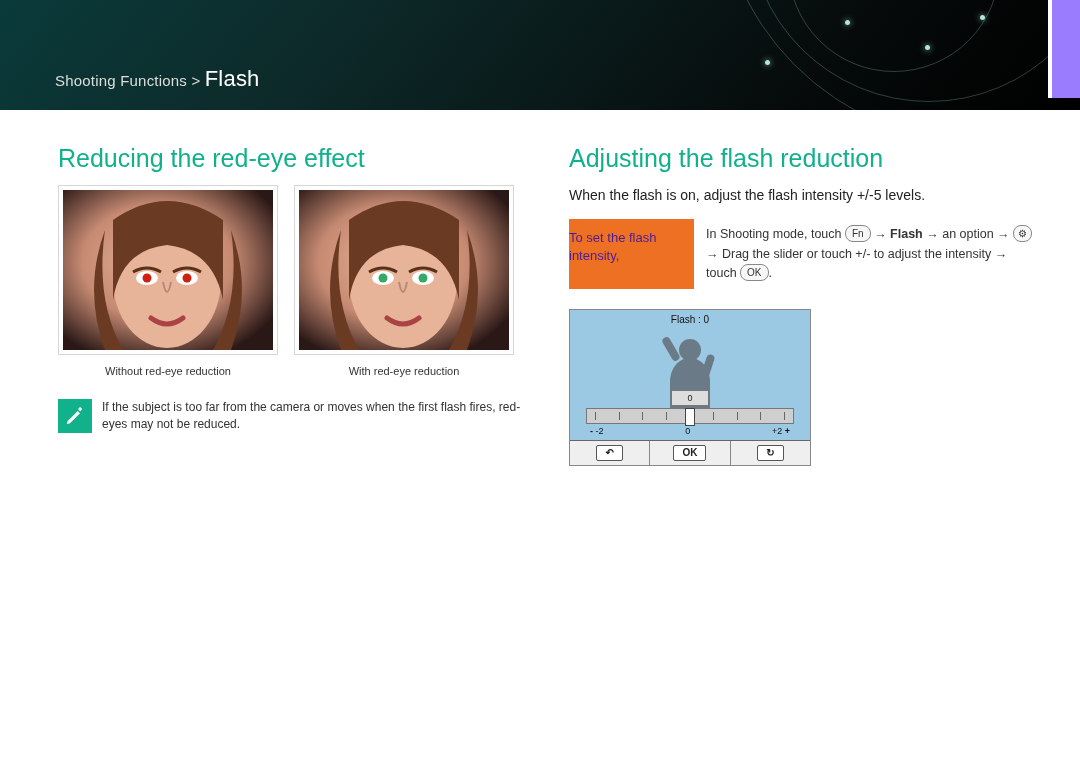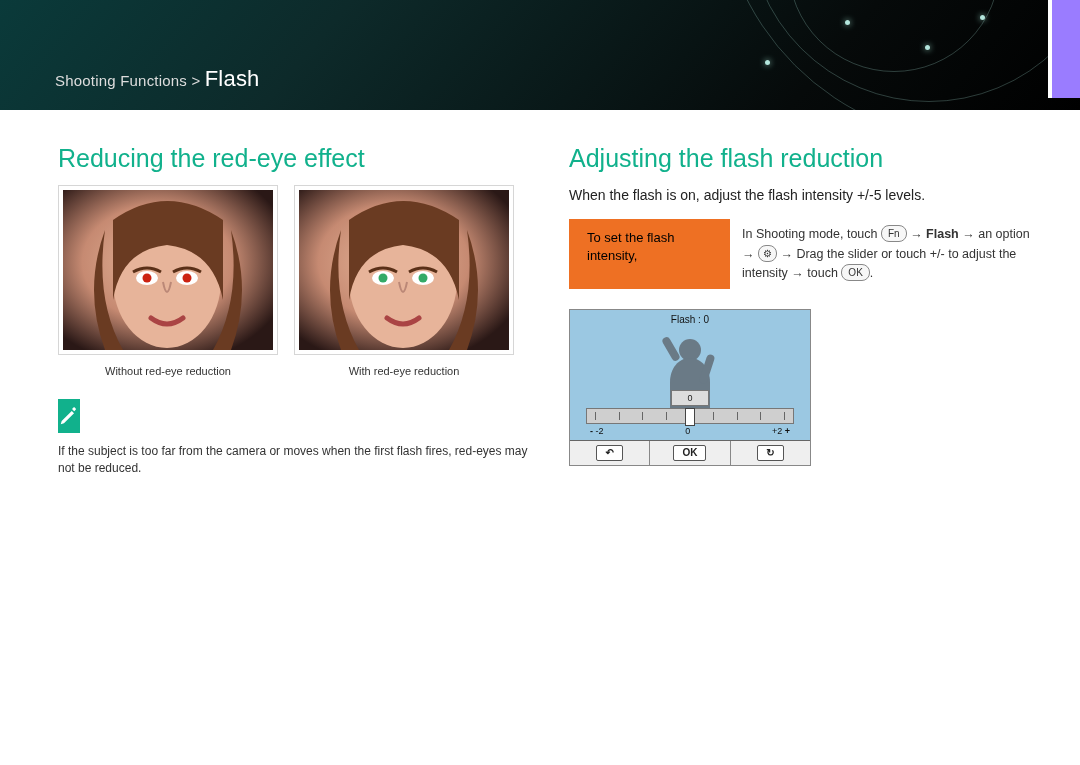--- a/index.html
+++ b/index.html
@@ -47,27 +47,27 @@
   .col{flex:1;min-width:0;}
   h2{color:var(--teal);font-weight:400;font-size:25px;margin:6px 0 12px 0;}
   p.body{font-size:14px;line-height:1.45;color:#222;margin:0 0 14px 0;}
   p.body b{font-weight:700;}
   .thumbs{display:flex;gap:16px;margin-top:10px;}
   .thumb-wrap{text-align:center;}
   .thumb{border:1px solid #d6d6d6;padding:4px;background:#fff;display:inline-block;}
   .thumb svg{display:block;}
   .caption{font-size:11px;color:#333;margin-top:6px;}
   
-  .note{display:flex;gap:10px;align-items:flex-start;margin-top:22px;flex-direction:column;}
+  .note{display:flex;gap:10px;align-items:flex-start;margin-top:22px;}
   .pen-icon{flex:0 0 34px;height:34px;background:var(--teal);display:flex;align-items:center;justify-content:center;}
   .pen-icon svg{width:22px;height:22px;fill:#fff;}
   .note-text{font-size:12px;color:#333;line-height:1.45;}
   
   .callout{display:flex;gap:8px;margin-top:12px;}
-  .callout-label{flex:0 0 125px;background:var(--orange);color:#000000;font-size:13px;line-height:1.35;padding:10px 18px;}
+  .callout-label{flex:0 0 125px;background:var(--orange);color:#4c1d95;font-size:13px;line-height:1.35;padding:10px 0;}
   .callout-body{flex:1;font-size:12.5px;line-height:1.55;color:#333;border-left:0;padding:6px 4px;}
   .kbd{display:inline-block;border:1px solid #888;border-radius:8px;background:#f7f7f7;padding:0 6px;font-size:10px;line-height:15px;vertical-align:1px;font-family:inherit;}
   .kbd.sym{padding:0 4px;}
   .callout-body b{font-weight:700;}
   
   .screen{width:240px;margin-top:20px;border:1px solid #888;background:#f2f2f2;}
   .lcd{background:#9bc8e2;position:relative;height:130px;border-bottom:1px solid #666;}
   .lcd .title{position:absolute;top:4px;left:50%;transform:translateX(-50%);font-size:10px;color:#111;}
   .silhouette{position:absolute;left:50%;top:14px;transform:translateX(-50%);}
   .slider-box{position:absolute;left:16px;right:16px;bottom:10px;height:40px;}

